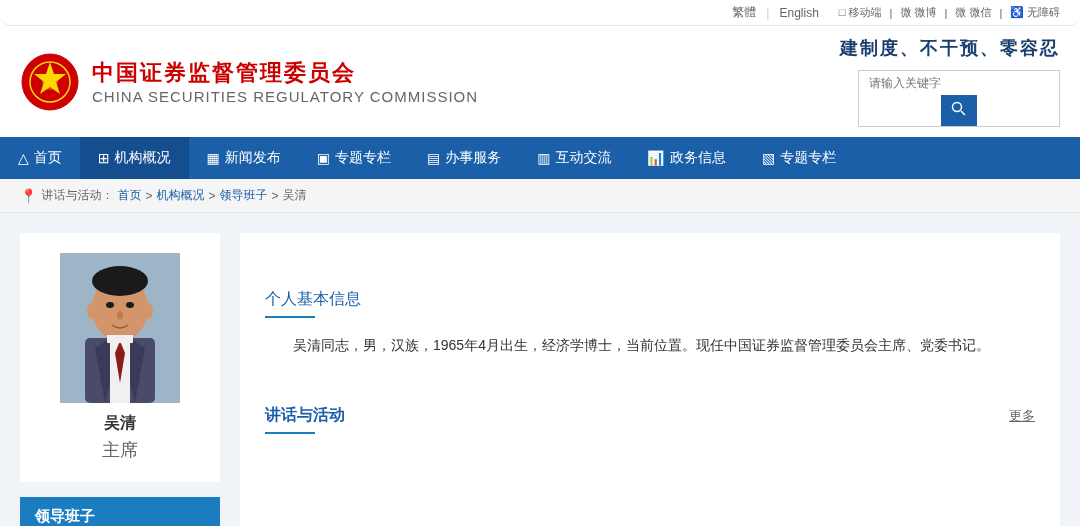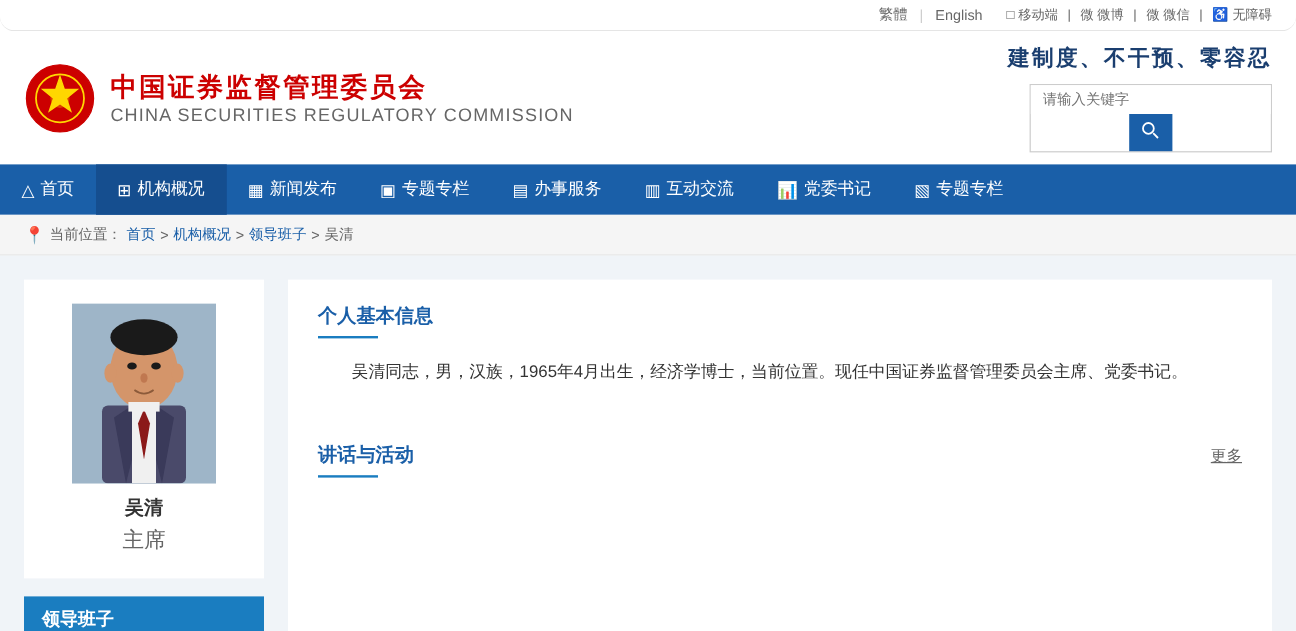--- a/index.html
+++ b/index.html
@@ -137,25 +137,26 @@
     .sidebar-arrow { color: #999; font-size: 11px; }
 
     
     .right-panel {
       flex: 1;
       background: #fff;
       padding: 20px 25px;
     }
     .section-title {
       font-size: 16px;
-      font-weight: bold;
+      font-weight: normal;
       color: #1a5fa8;
       margin-bottom: 5px;
       padding-bottom: 8px;
       position: relative;
+      margin-top: 36px;
     }
     .section-title::after {
       content: '';
       position: absolute;
       left: 0;
       bottom: 0;
       width: 50px;
       height: 2px;
       background: #1a7dc0;
     }
@@ -260,31 +261,31 @@
   <div class="nav-item">
     <span class="nav-icon">▤</span>
     <span>办事服务</span>
   </div>
   <div class="nav-item">
     <span class="nav-icon">▥</span>
     <span>互动交流</span>
   </div>
   <div class="nav-item">
     <span class="nav-icon">📊</span>
-    <span>党委书记</span>
+    <span>政务信息</span>
   </div>
   <div class="nav-item">
     <span class="nav-icon">▧</span>
     <span>专题专栏</span>
   </div>
 </nav>
 
 <div class="breadcrumb">
   <span class="breadcrumb-icon">📍</span>
-  <span>当前位置：</span>
+  <span>讲话与活动：</span>
   <a href="#">首页</a>
   <span> &gt; </span>
   <a href="#">机构概况</a>
   <span> &gt; </span>
   <a href="#">领导班子</a>
   <span> &gt; </span>
   <span>吴清</span>
 </div>
 
 <div class="main-content">

